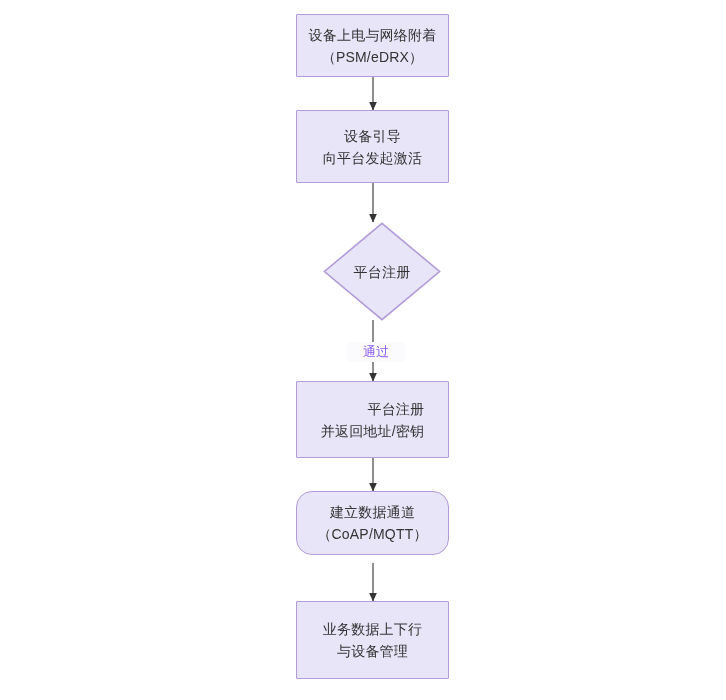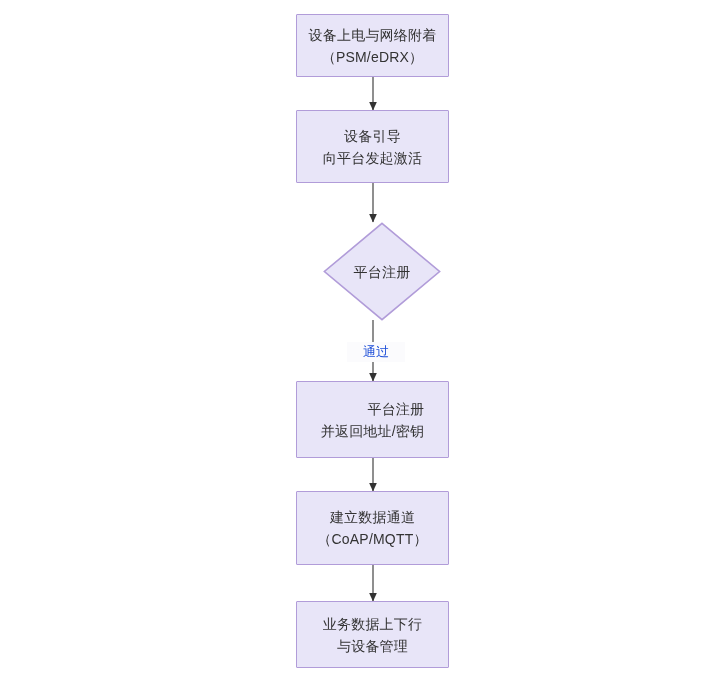--- a/index.html
+++ b/index.html
@@ -59,21 +59,21 @@
     width: 100%;
     height: 100%;
   }
   .decision .node-label {
     position: relative;
     z-index: 2;
   }
   .edge-label {
     position: absolute;
     background: #fbfbfd;
-    color: #1d4ed8;
+    color: #8b5cf6;
     font-size: 13px;
     line-height: 18px;
     padding: 1px 3px;
     text-align: center;
     white-space: nowrap;
     z-index: 3;
   }
 </style>
 </head>
 <body>
@@ -114,23 +114,23 @@
 
   <div class="edge-label" style="left:347px; top:342px; width:52px;">
     <span>通过</span>
   </div>
 
   <div class="node process" style="left:296px; top:381px; width:153px; height:77px;text-align:right;">
     <span class="node-label">平台注册
 并返回地址/密钥</span>
   </div>
 
-  <div class="node process" style="left:296px; top:491px; width:153px; height:74px;">
+  <div class="node process" style="left:296px; top:491px; width:153px; height:64px;border-radius:16px;">
     <span class="node-label">建立数据通道
 （CoAP/MQTT）</span>
   </div>
 
-  <div class="node process" style="left:296px; top:601px; width:153px; height:67px;">
+  <div class="node process" style="left:296px; top:601px; width:153px; height:78px;">
     <span class="node-label">业务数据上下行
 与设备管理</span>
   </div>
 
 </div>
 
 </body></html>

